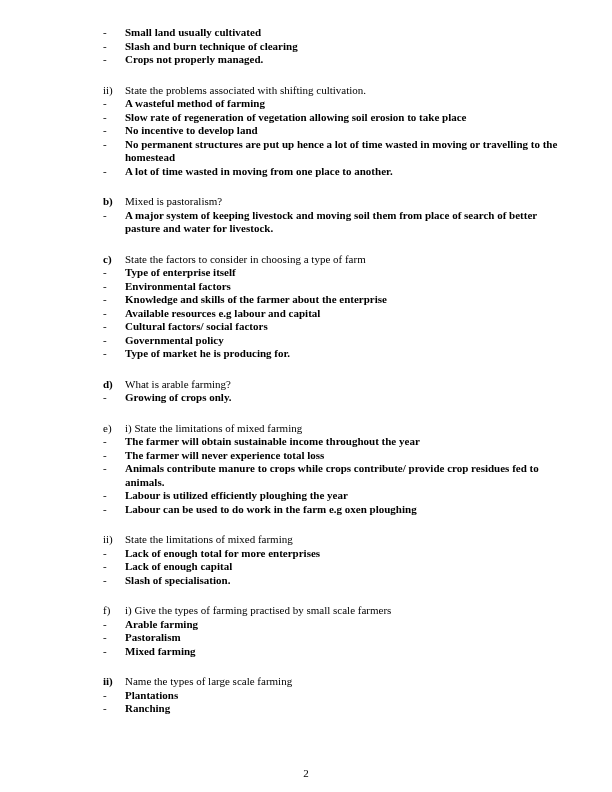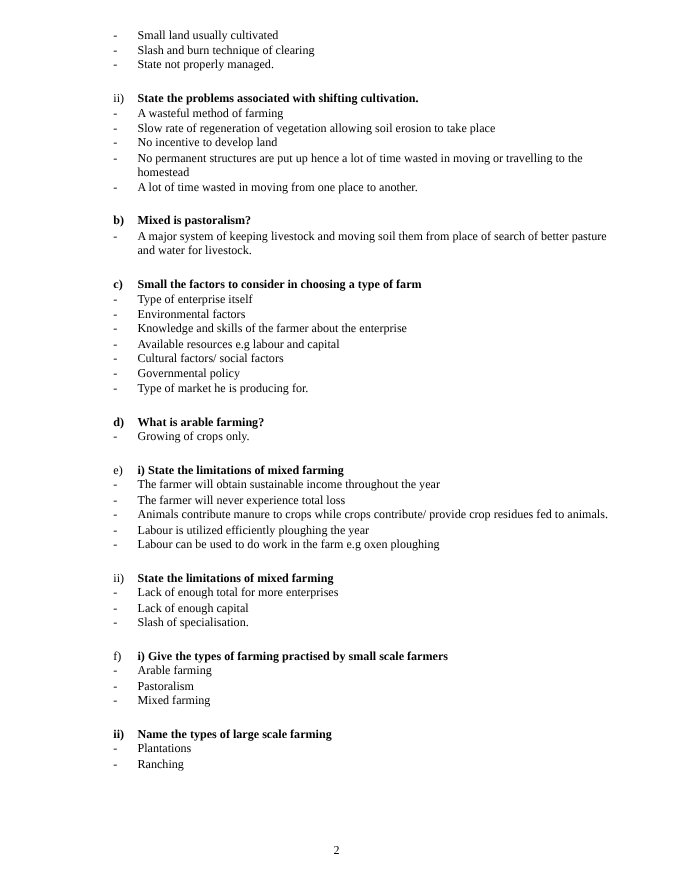--- a/index.html
+++ b/index.html
@@ -40,25 +40,26 @@
     flex: 0 0 22px;
     line-height: 13.5px;
   }
   .label {
     font-weight: normal;
   }
   .label.bold {
     font-weight: bold;
   }
   .heading-text {
-    font-weight: bold;
+    font-weight: normal;
     flex: 1 1 auto;
   }
   .item-text {
     flex: 1 1 auto;
+    font-weight: bold;
   }
   .page-number {
     position: absolute;
     bottom: 12px;
     left: 0;
     right: 0;
     text-align: center;
     line-height: 13.5px;
   }
 </style>
@@ -71,21 +72,21 @@
         <div class="row item-row">
           <span class="marker dash">-</span>
           <span class="item-text">Small land usually cultivated</span>
         </div>
         <div class="row item-row">
           <span class="marker dash">-</span>
           <span class="item-text">Slash and burn technique of clearing</span>
         </div>
         <div class="row item-row">
           <span class="marker dash">-</span>
-          <span class="item-text">State not properly managed.</span>
+          <span class="item-text">Crops not properly managed.</span>
         </div>
       </div>
       <div class="section">
         <div class="row heading-row">
           <span class="marker label">ii)</span>
           <span class="heading-text">State the problems associated with shifting cultivation.</span>
         </div>
         <div class="row item-row">
           <span class="marker dash">-</span>
           <span class="item-text">A wasteful method of farming</span>
@@ -113,21 +114,21 @@
           <span class="heading-text">Mixed is pastoralism?</span>
         </div>
         <div class="row item-row">
           <span class="marker dash">-</span>
           <span class="item-text">A major system of keeping livestock and moving soil them from place of search of better pasture and water for livestock.</span>
         </div>
       </div>
       <div class="section">
         <div class="row heading-row">
           <span class="marker label bold">c)</span>
-          <span class="heading-text">Small the factors to consider in choosing a type of farm</span>
+          <span class="heading-text">State the factors to consider in choosing a type of farm</span>
         </div>
         <div class="row item-row">
           <span class="marker dash">-</span>
           <span class="item-text">Type of enterprise itself</span>
         </div>
         <div class="row item-row">
           <span class="marker dash">-</span>
           <span class="item-text">Environmental factors</span>
         </div>
         <div class="row item-row">

